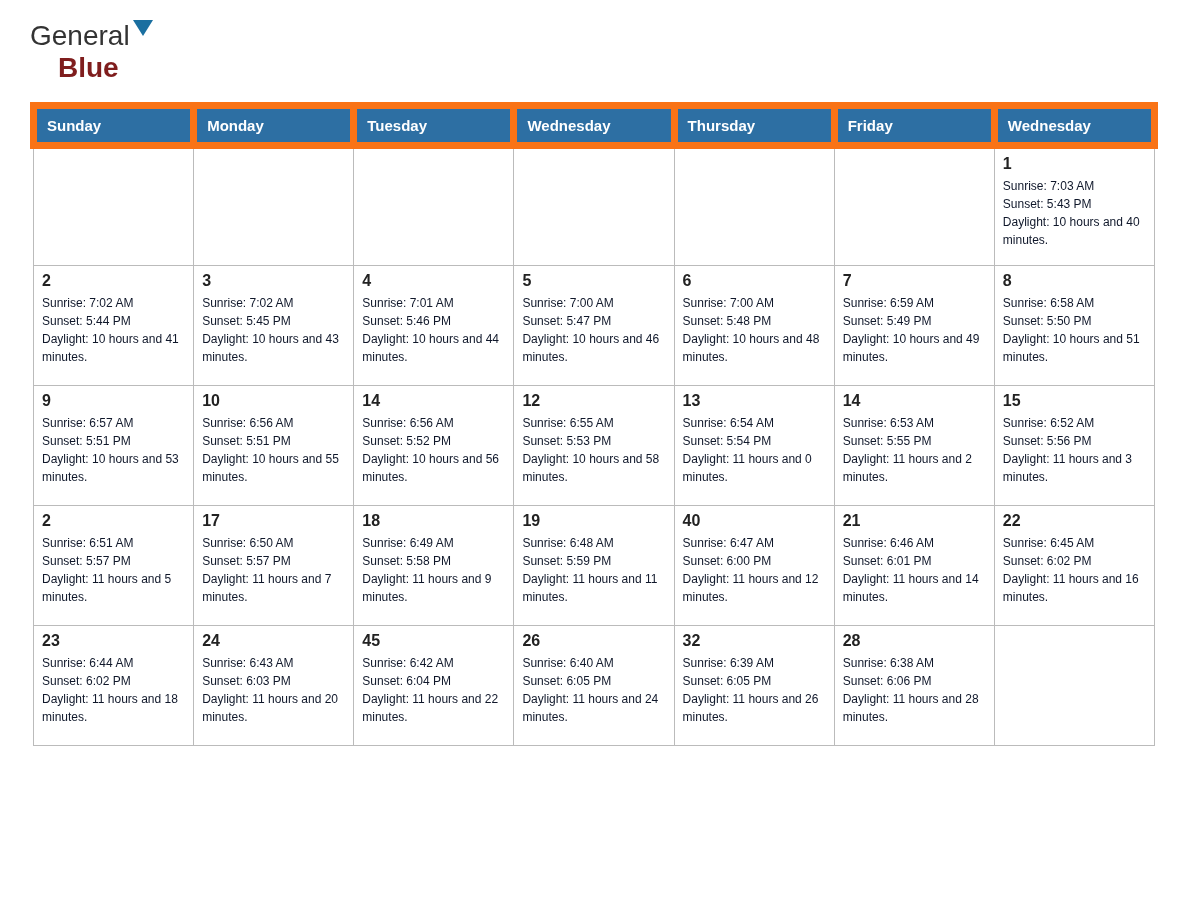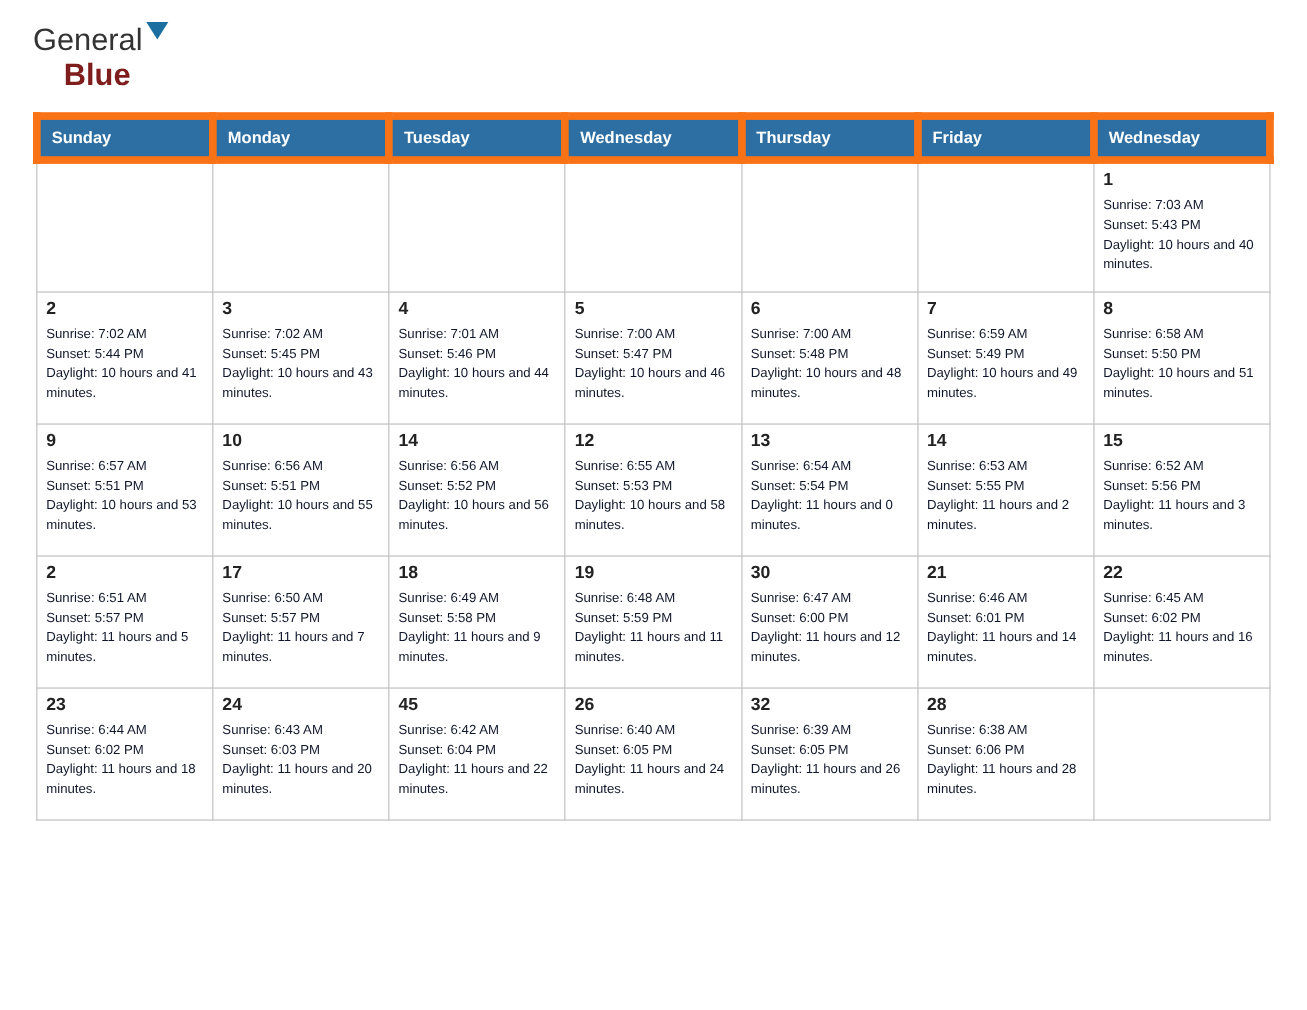--- a/index.html
+++ b/index.html
@@ -209,21 +209,21 @@
         </td>
         <td>
           <span class="day-num">18</span>
           <div class="day-info">Sunrise: 6:49 AM<br>Sunset: 5:58 PM<br>Daylight: 11 hours and 9 minutes.</div>
         </td>
         <td>
           <span class="day-num">19</span>
           <div class="day-info">Sunrise: 6:48 AM<br>Sunset: 5:59 PM<br>Daylight: 11 hours and 11 minutes.</div>
         </td>
         <td>
-          <span class="day-num">30</span>
+          <span class="day-num">40</span>
           <div class="day-info">Sunrise: 6:47 AM<br>Sunset: 6:00 PM<br>Daylight: 11 hours and 12 minutes.</div>
         </td>
         <td>
           <span class="day-num">21</span>
           <div class="day-info">Sunrise: 6:46 AM<br>Sunset: 6:01 PM<br>Daylight: 11 hours and 14 minutes.</div>
         </td>
         <td>
           <span class="day-num">22</span>
           <div class="day-info">Sunrise: 6:45 AM<br>Sunset: 6:02 PM<br>Daylight: 11 hours and 16 minutes.</div>
         </td>

